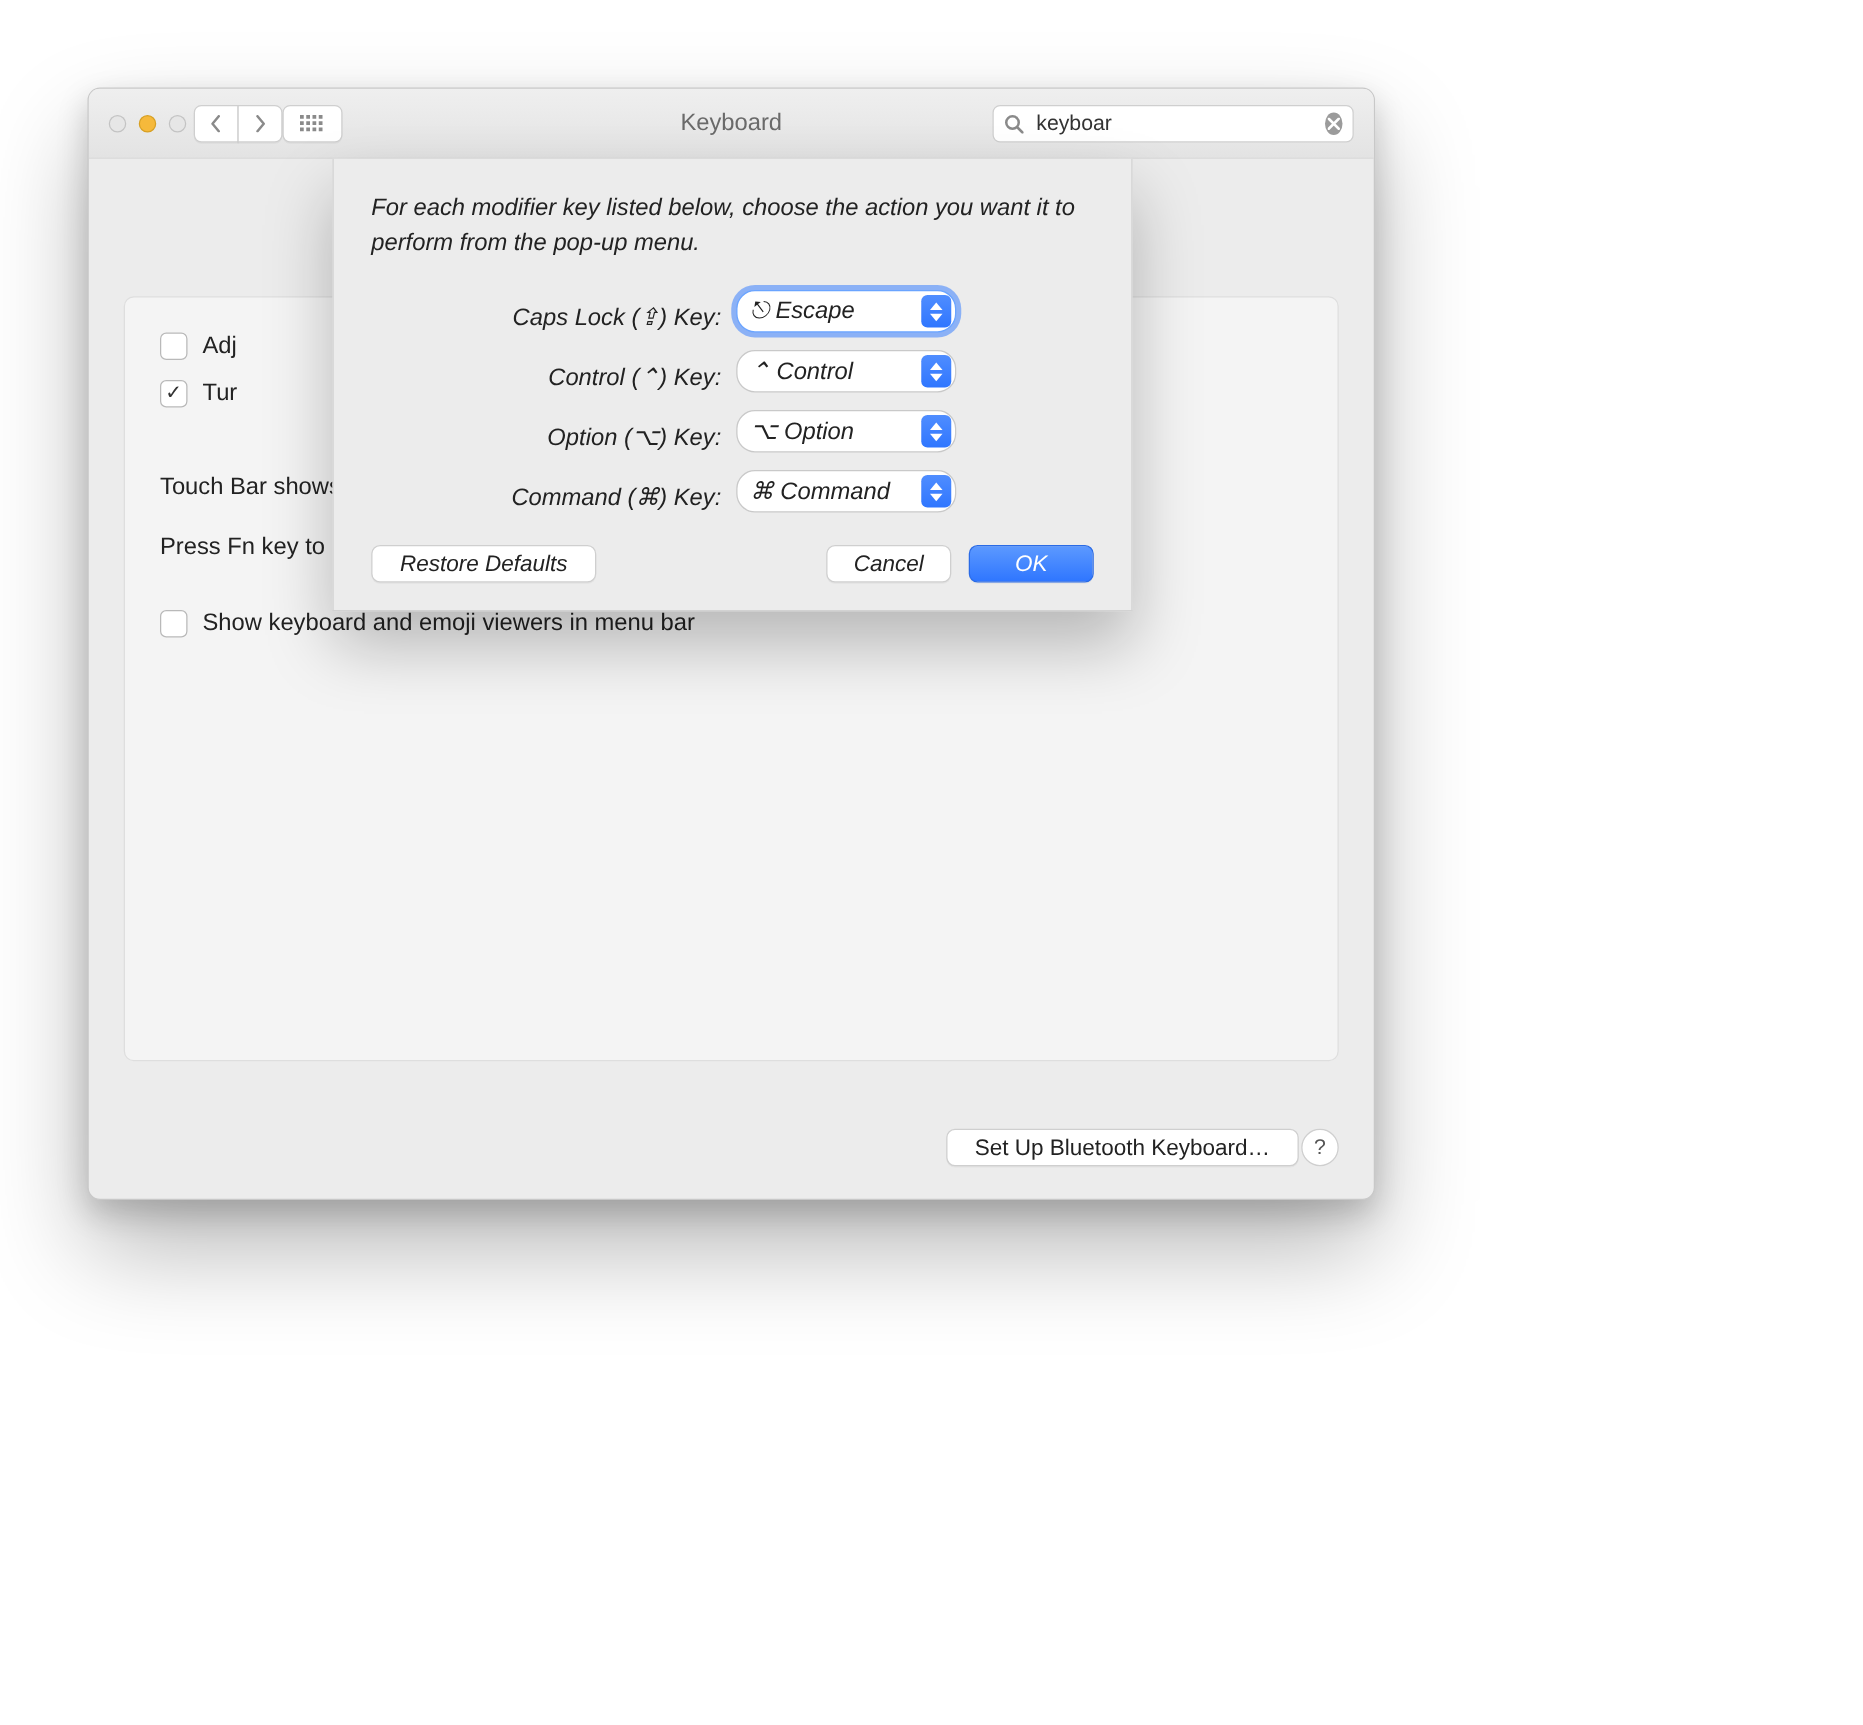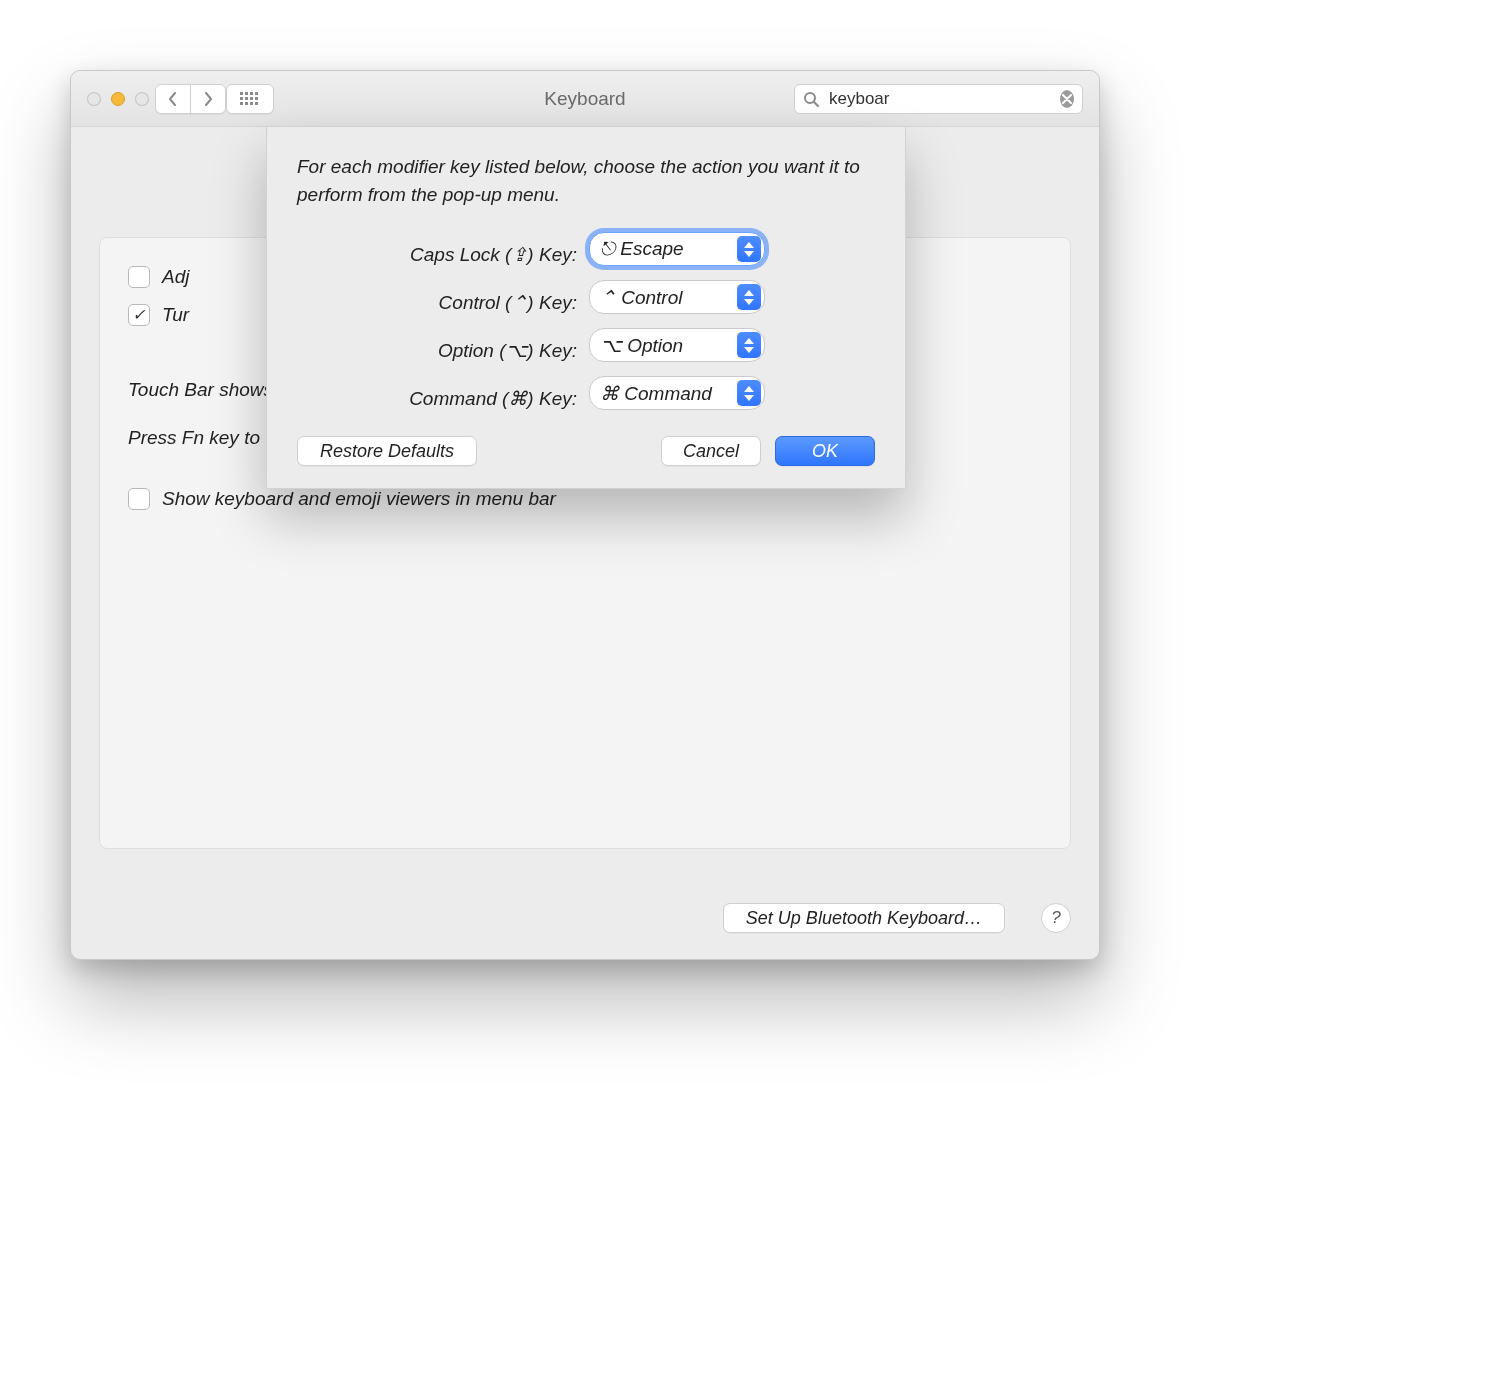--- a/index.html
+++ b/index.html
@@ -52,21 +52,21 @@
     margin-left:auto; width:289px; height:30px; background:#fff; border:1px solid #cfcfcf;
     border-radius:6px; display:flex; align-items:center; padding:0 8px; gap:8px;
     position:relative; z-index:1;
   }
   .search svg { flex:0 0 auto; }
   .search input { flex:1 1 auto; border:0; outline:0; font-size:17px; background:transparent; color:#333;}
   .clear { width:18px; height:18px; border-radius:50%; background:#9b9b9b; display:flex; align-items:center; justify-content:center;}
   .clear svg { display:block; }
 
   
-  .content { position:relative; padding:28px; height:calc(100% - 56px);font-style:italic;}
+  .content { position:relative; padding:28px; height:calc(100% - 56px);}
   .panel {
     position:absolute; left:28px; right:28px; top:110px; bottom:110px;
     background:#f4f4f4; border:1px solid #dedede; border-radius:8px;
     padding:28px;
   }
   .row { display:flex; align-items:center; gap:12px; font-size:19px; color:#222; margin-bottom:16px;}
   .cb {
     width:22px; height:22px; border:1px solid #b9b9b9; border-radius:5px; background:#fff;
     display:inline-flex; align-items:center; justify-content:center;
   }
@@ -88,21 +88,21 @@
   }
   .tri-up{border-bottom:6px solid currentColor;}
   .tri-down{border-top:6px solid currentColor;}
 
   .bottom-btns { position:absolute; right:28px; bottom:20px; display:flex; gap:16px;}
   .mac-button {
     height:30px; padding:0 22px; border:1px solid #cfcfcf; border-radius:7px;
     background:#fff; font-size:18px; display:inline-flex; align-items:center; justify-content:center;
     box-shadow:0 1px 0 rgba(0,0,0,.04);
   }
-  .actions { position:absolute; right:28px; bottom:26px; display:flex; align-items:center; gap:36px;}
+  .actions { position:absolute; right:28px; bottom:26px; display:flex; align-items:center; gap:2px;}
   .help {
     width:30px; height:30px; border:1px solid #cfcfcf; border-radius:50%;
     background:#fff; display:flex; align-items:center; justify-content:center; font-size:17px; color:#555;
   }
 
   
   .sheet {
     position:absolute; left:195px; top:56px; width:640px;
     background:#ececec; border:1px solid #d2d2d2; border-top:0;
     box-shadow:0 28px 50px rgba(0,0,0,.25);

